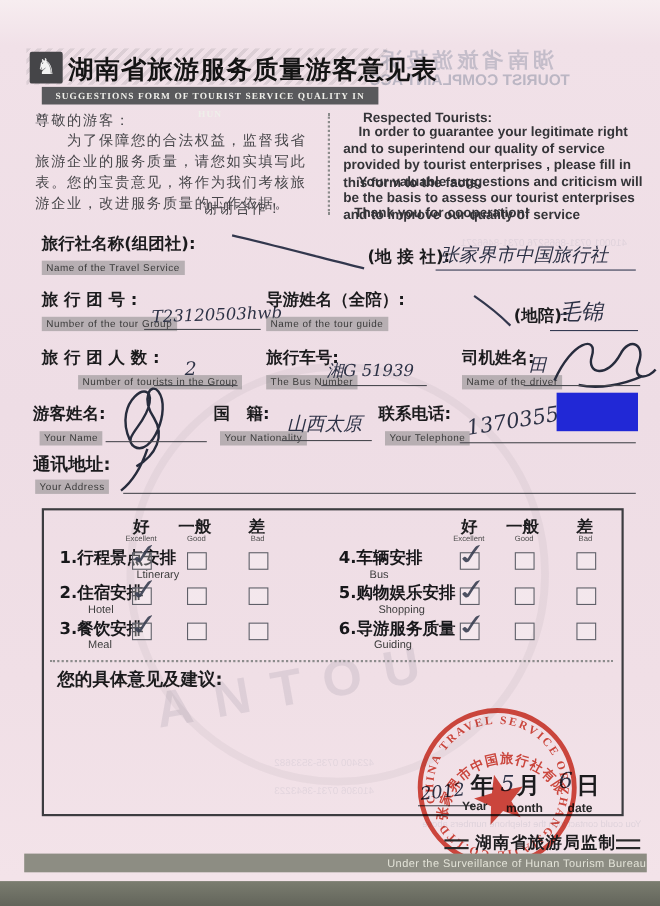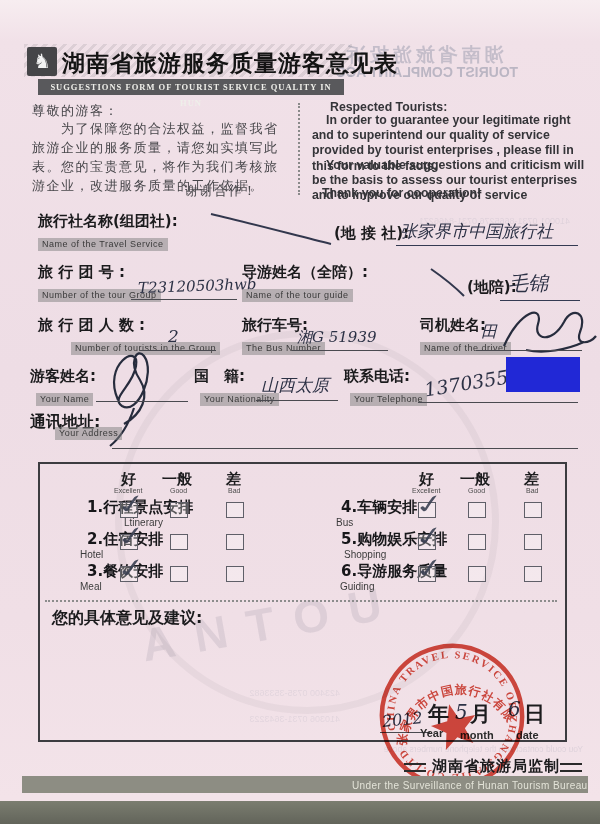--- a/index.html
+++ b/index.html
@@ -16,21 +16,21 @@
   .uline-ink{border-bottom:1.6px solid #343a52;}
   .cb{position:absolute;width:16px;height:14px;border:1.7px solid #5f5f68;background:rgba(255,255,255,.28);}
   .cb.checked::after{
     content:"✓";position:absolute;left:-1px;top:-9px;font-size:23px;color:#3a4052;opacity:.9;
     font-family:"DejaVu Serif",serif;transform:rotate(-14deg) scaleX(1.55);transform-origin:left bottom;
   }
   .mirror{transform:scaleX(-1);}
   .bleed{color:#8f93a6;white-space:nowrap;}
   .hdr-cn{font-weight:bold;font-size:15px;color:#1c1c1e;}
   .hdr-en{font-size:7px;color:#4c4c4c;}
-  .itemlabel{font-weight:bold;font-size:15px;color:#17171a;font-family:"DejaVu Sans",sans-serif;white-space:nowrap;margin-left:33px;}
+  .itemlabel{font-weight:bold;font-size:15px;color:#17171a;font-family:"DejaVu Sans",sans-serif;white-space:nowrap;}
   .item-en{font-size:10px;color:#3c3c3c;}
   .intro-cn{font-family:"DejaVu Serif","Liberation Serif",serif;color:#47464a;font-size:13px;line-height:1.45;letter-spacing:1.5px;white-space:pre-line;}
   .intro-en{color:#343438;font-size:12.3px;line-height:1.24;font-weight:600;}
   svg{display:block;}
 </style>
 </head>
 <body>
 
 <div id="canvas">
 
@@ -107,21 +107,21 @@
   <div class="abs" style="left:200px;top:388px;"><span class="entag">Your Nationality</span></div>
   <div class="abs hw" style="left:261px;top:374px;font-size:17px;">山西太原</div>
   <div class="abs uline" style="left:256px;top:400px;width:82px;"></div>
   <div class="abs cnlabel" style="left:344px;top:367px;">联系电话:</div>
   <div class="abs" style="left:350px;top:388px;"><span class="entag">Your Telephone</span></div>
   <div class="abs hw" style="left:424px;top:372px;font-size:19px;transform:rotate(-9deg);">1370355</div>
   <div class="abs uline" style="left:418px;top:402px;width:160px;"></div>
   <div class="abs" style="left:506px;top:357px;width:74px;height:35px;background:#2128d6;"></div>
 
   <div class="abs cnlabel" style="left:30px;top:412px;font-size:16px;">通讯地址:</div>
-  <div class="abs" style="left:32px;top:422px;margin-left:23px;"><span class="entag">Your Address</span></div>
+  <div class="abs" style="left:32px;top:432px;"><span class="entag">Your Address</span></div>
   <div class="abs uline" style="left:112px;top:448px;width:466px;"></div>
 
   <div class="abs" style="left:38px;top:462px;width:525px;height:276px;border:2px solid #3c3c40;"></div>
 
   <div class="abs hdr-cn" style="left:121px;top:470px;">好</div>
   <div class="abs hdr-en" style="left:114px;top:487px;">Excellent</div>
   <div class="abs hdr-cn" style="left:162px;top:470px;">一般</div>
   <div class="abs hdr-en" style="left:170px;top:487px;">Good</div>
   <div class="abs hdr-cn" style="left:226px;top:470px;">差</div>
   <div class="abs hdr-en" style="left:228px;top:487px;">Bad</div>

